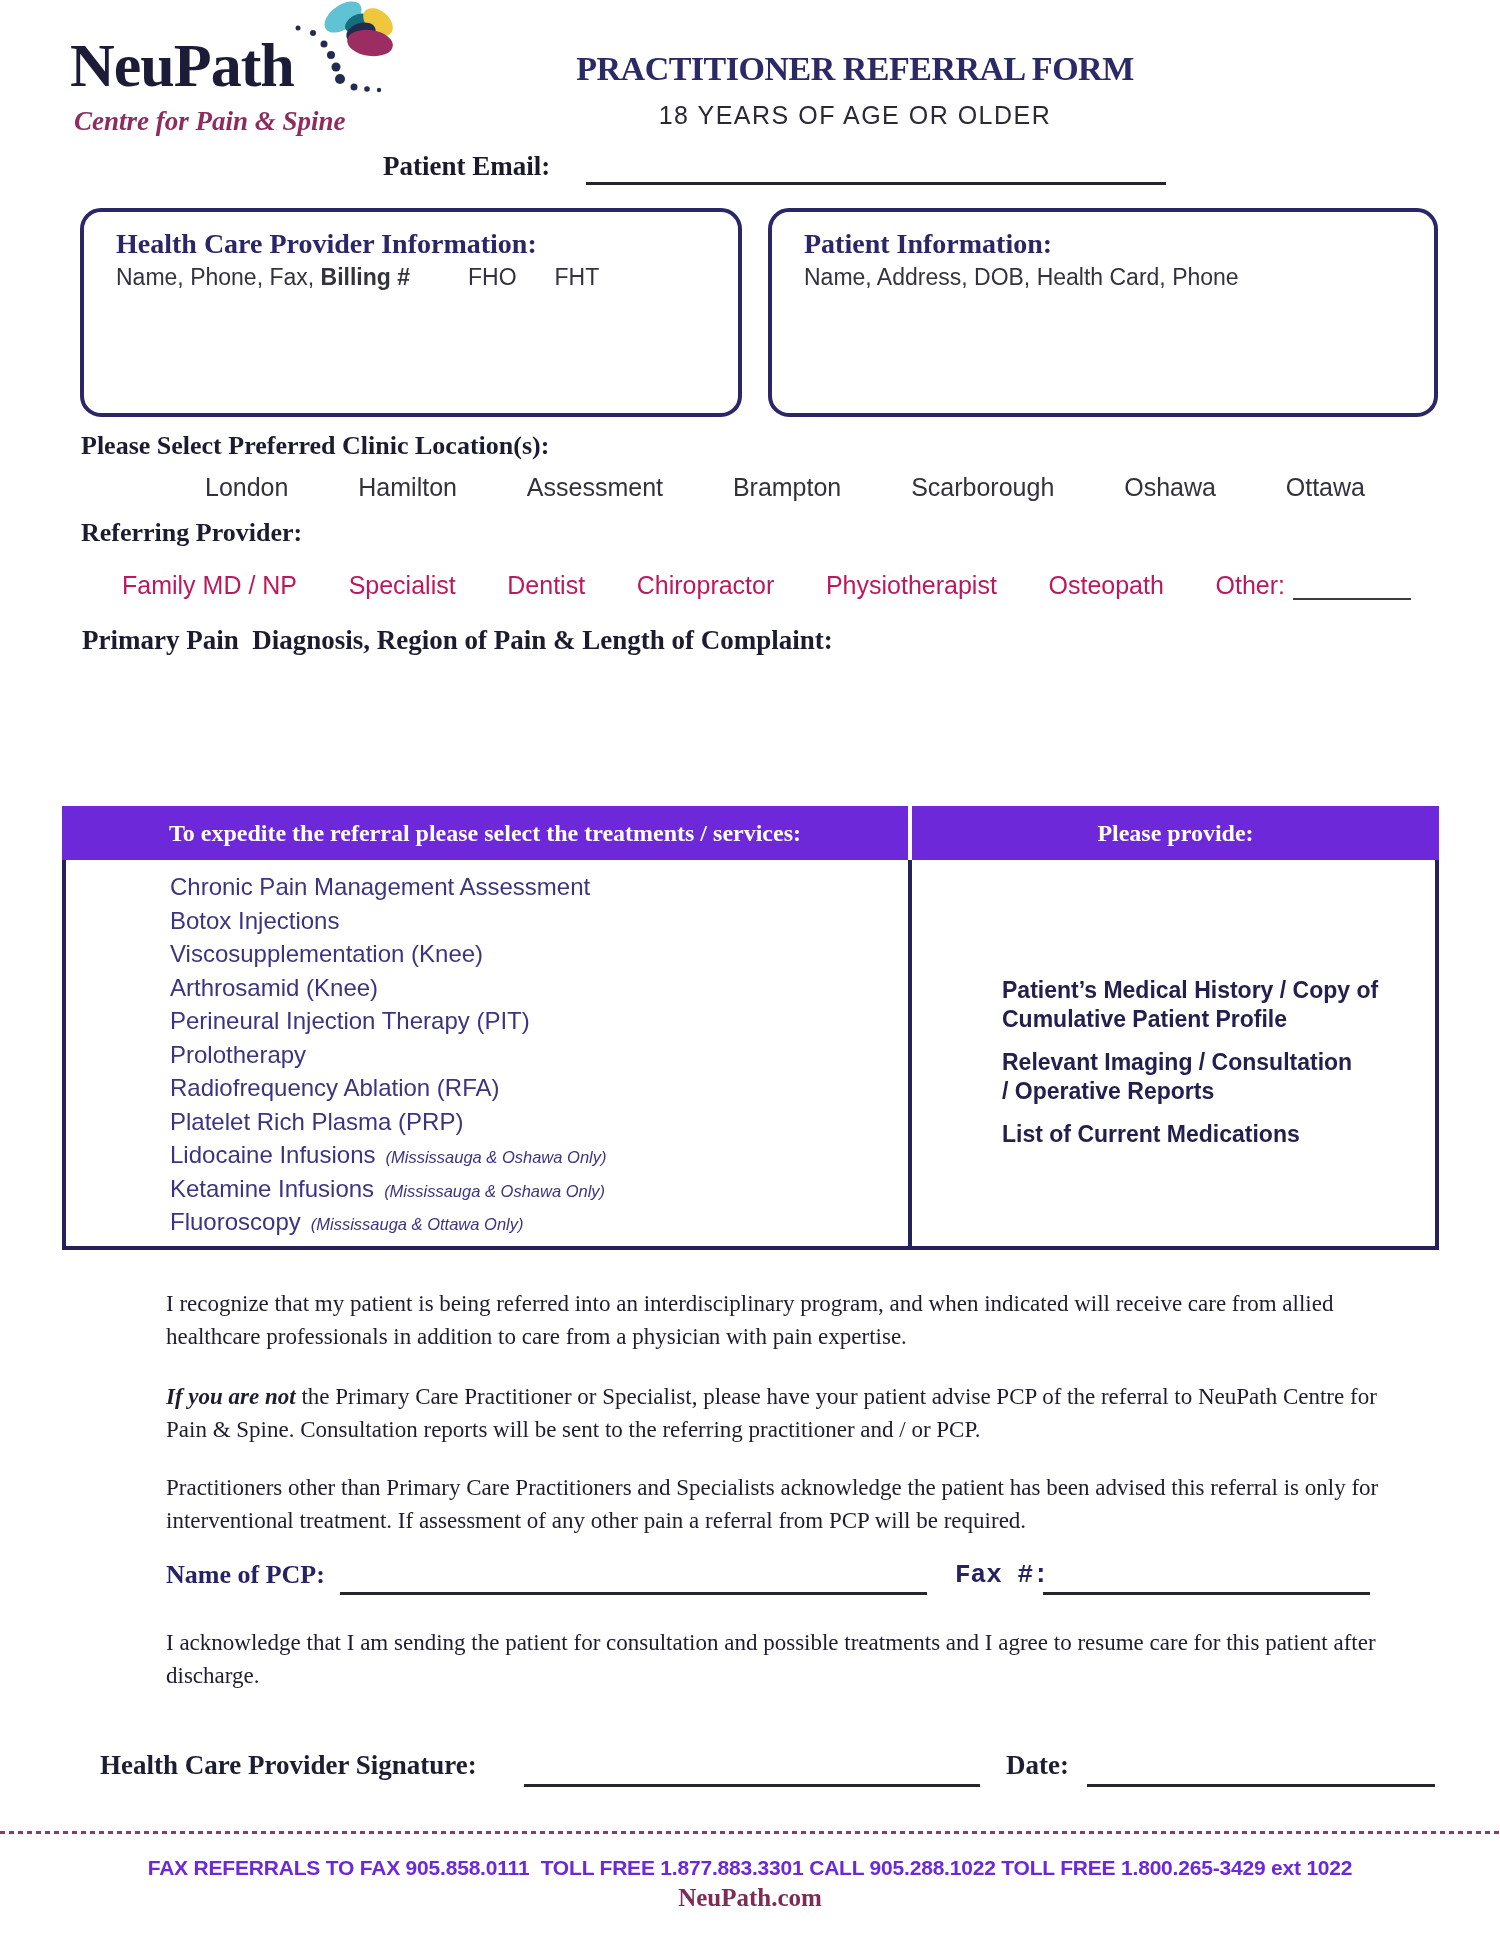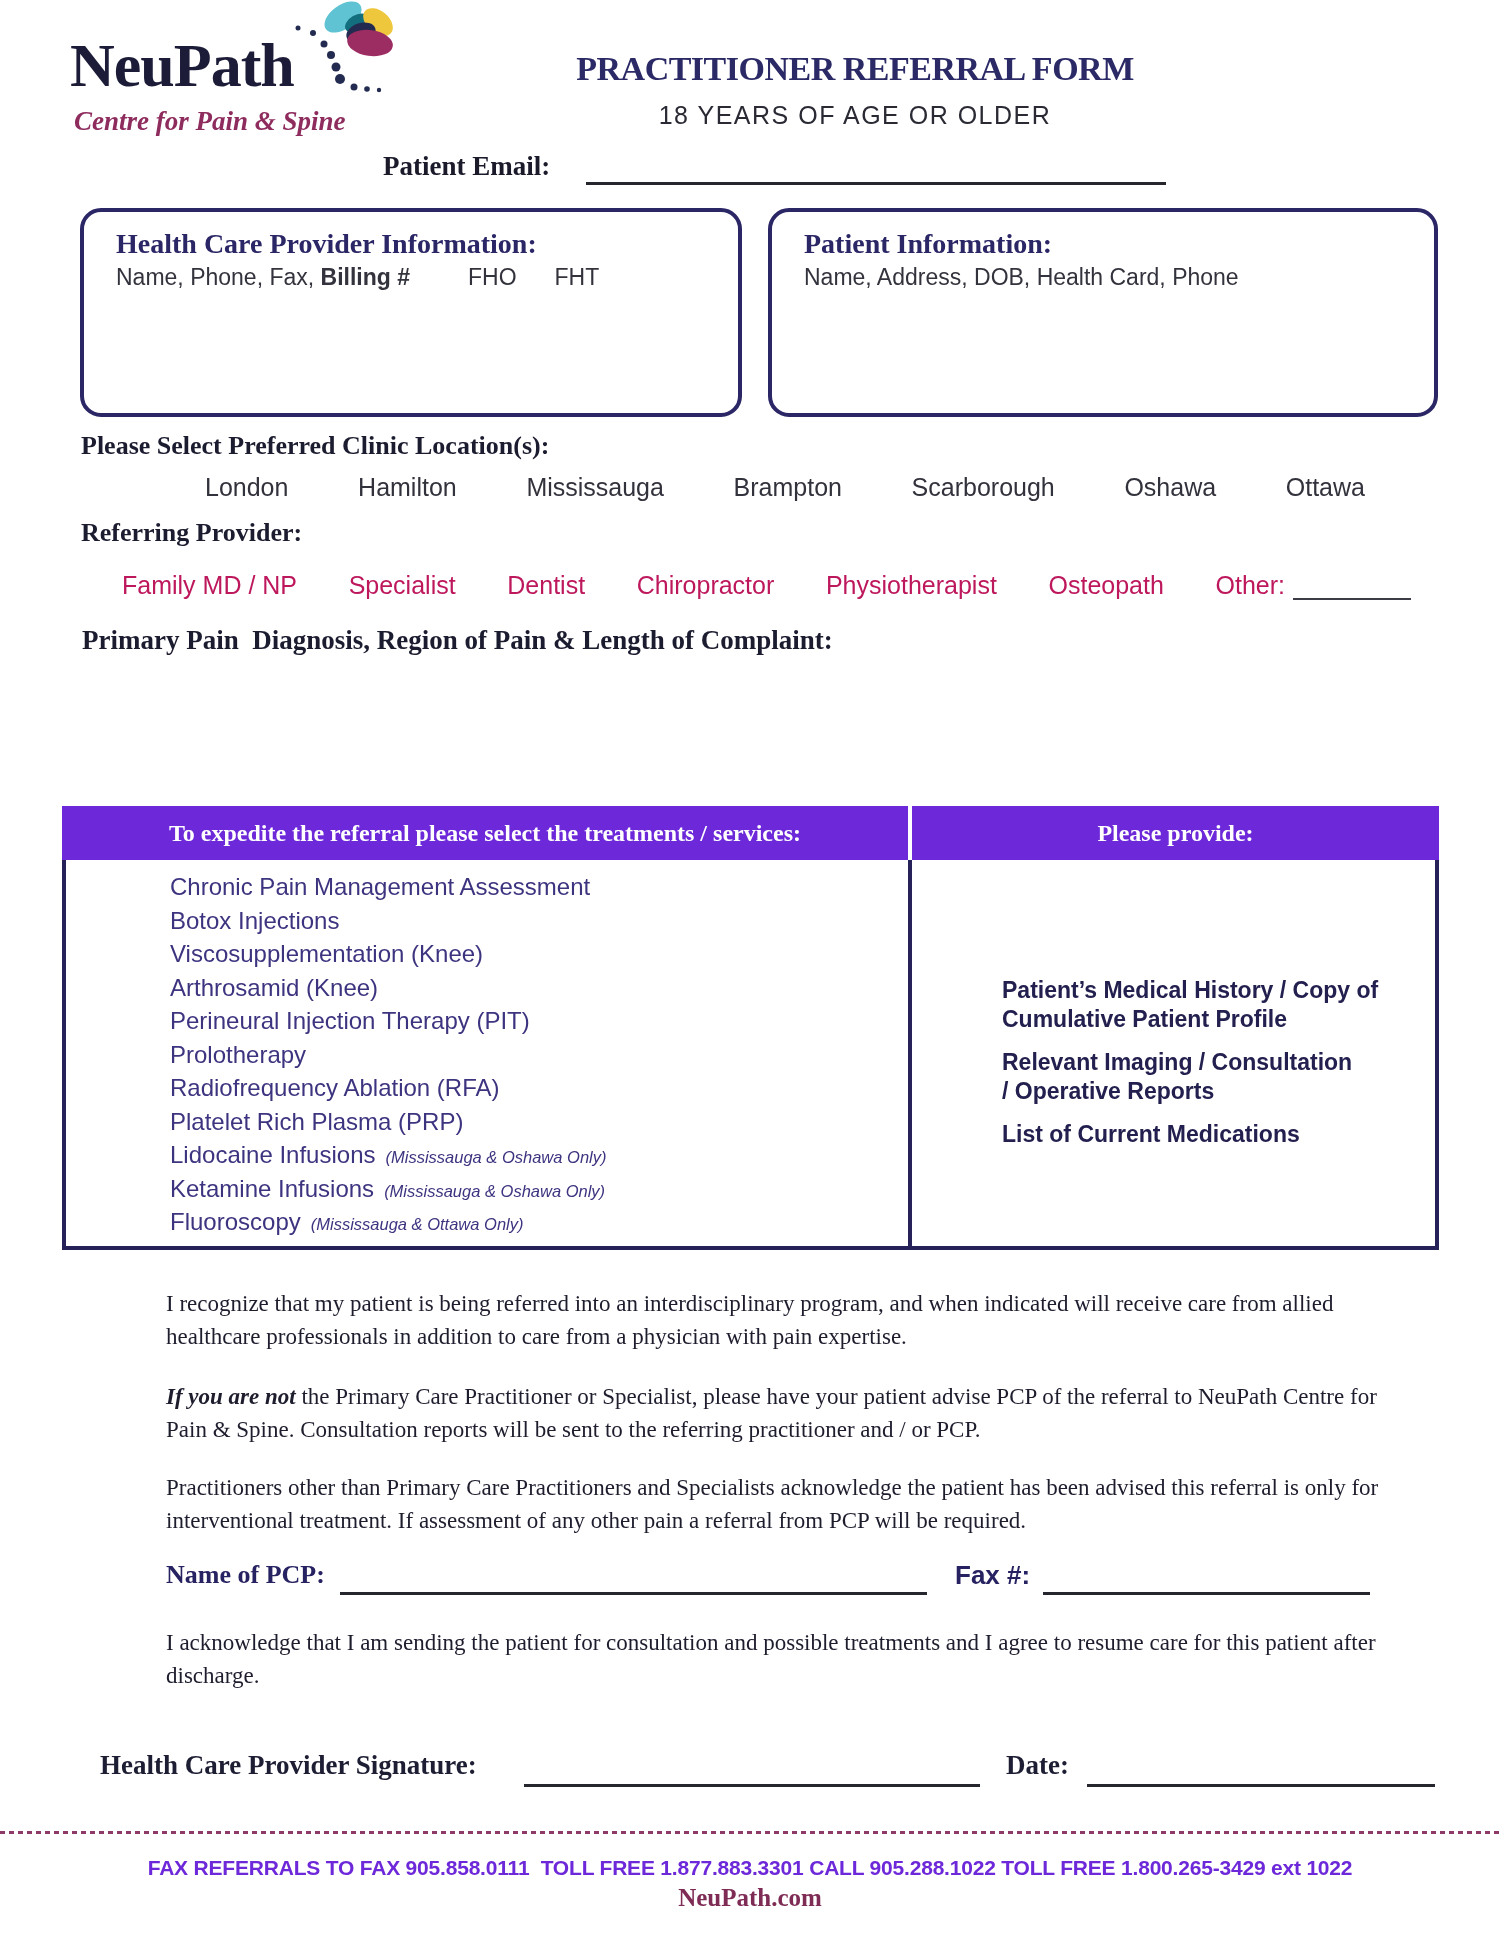--- a/index.html
+++ b/index.html
@@ -93,21 +93,21 @@
   }
   .p1 { top:1287px; } .p2 { top:1380px; } .p3 { top:1471px; } .p4 { top:1626px; }
   .p2-lead { font-weight:bold; font-style:italic; }
 
   .pcp-label {
     position:absolute; left:166px; top:1560px; font-family:"Liberation Serif",serif;
     font-weight:bold; font-size:26px; color:#272261;
   }
   .pcp-line { position:absolute; left:340px; top:1592px; width:587px; height:3px; background:#26262e; }
   .fax-label {
-    position:absolute; left:955px; top:1560px; font-family:Liberation Sans, sans-serif;
+    position:absolute; left:955px; top:1560px; font-family:Liberation Mono, monospace;
     font-weight:bold; font-size:26px; color:#272261;
   }
   .fax-line { position:absolute; left:1043px; top:1592px; width:327px; height:3px; background:#26262e; }
 
   .sig-label {
     position:absolute; left:100px; top:1750px; font-family:"Liberation Serif",serif;
     font-weight:bold; font-size:27px; color:#1d1d33;
   }
   .sig-line { position:absolute; left:524px; top:1784px; width:456px; height:3px; background:#26262e; }
   .date-label {
@@ -168,21 +168,21 @@
   </div>
   <div class="info-box box-right">
     <div class="box-title serif">Patient Information:</div>
     <div class="box-fields">Name, Address, DOB, Health Card, Phone</div>
   </div>
 
   <div class="h-serif clinic-heading">Please Select Preferred Clinic Location(s):</div>
   <div class="clinic-row">
     <span>London</span>
     <span>Hamilton</span>
-    <span>Mississauga</span>
+    <span>Assessment</span>
     <span>Brampton</span>
     <span>Scarborough</span>
     <span>Oshawa</span>
     <span>Ottawa</span>
   </div>
 
   <div class="h-serif referring-heading">Referring Provider:</div>
   <div class="provider-row">
     <span>Family MD / NP</span>
     <span>Specialist</span>

